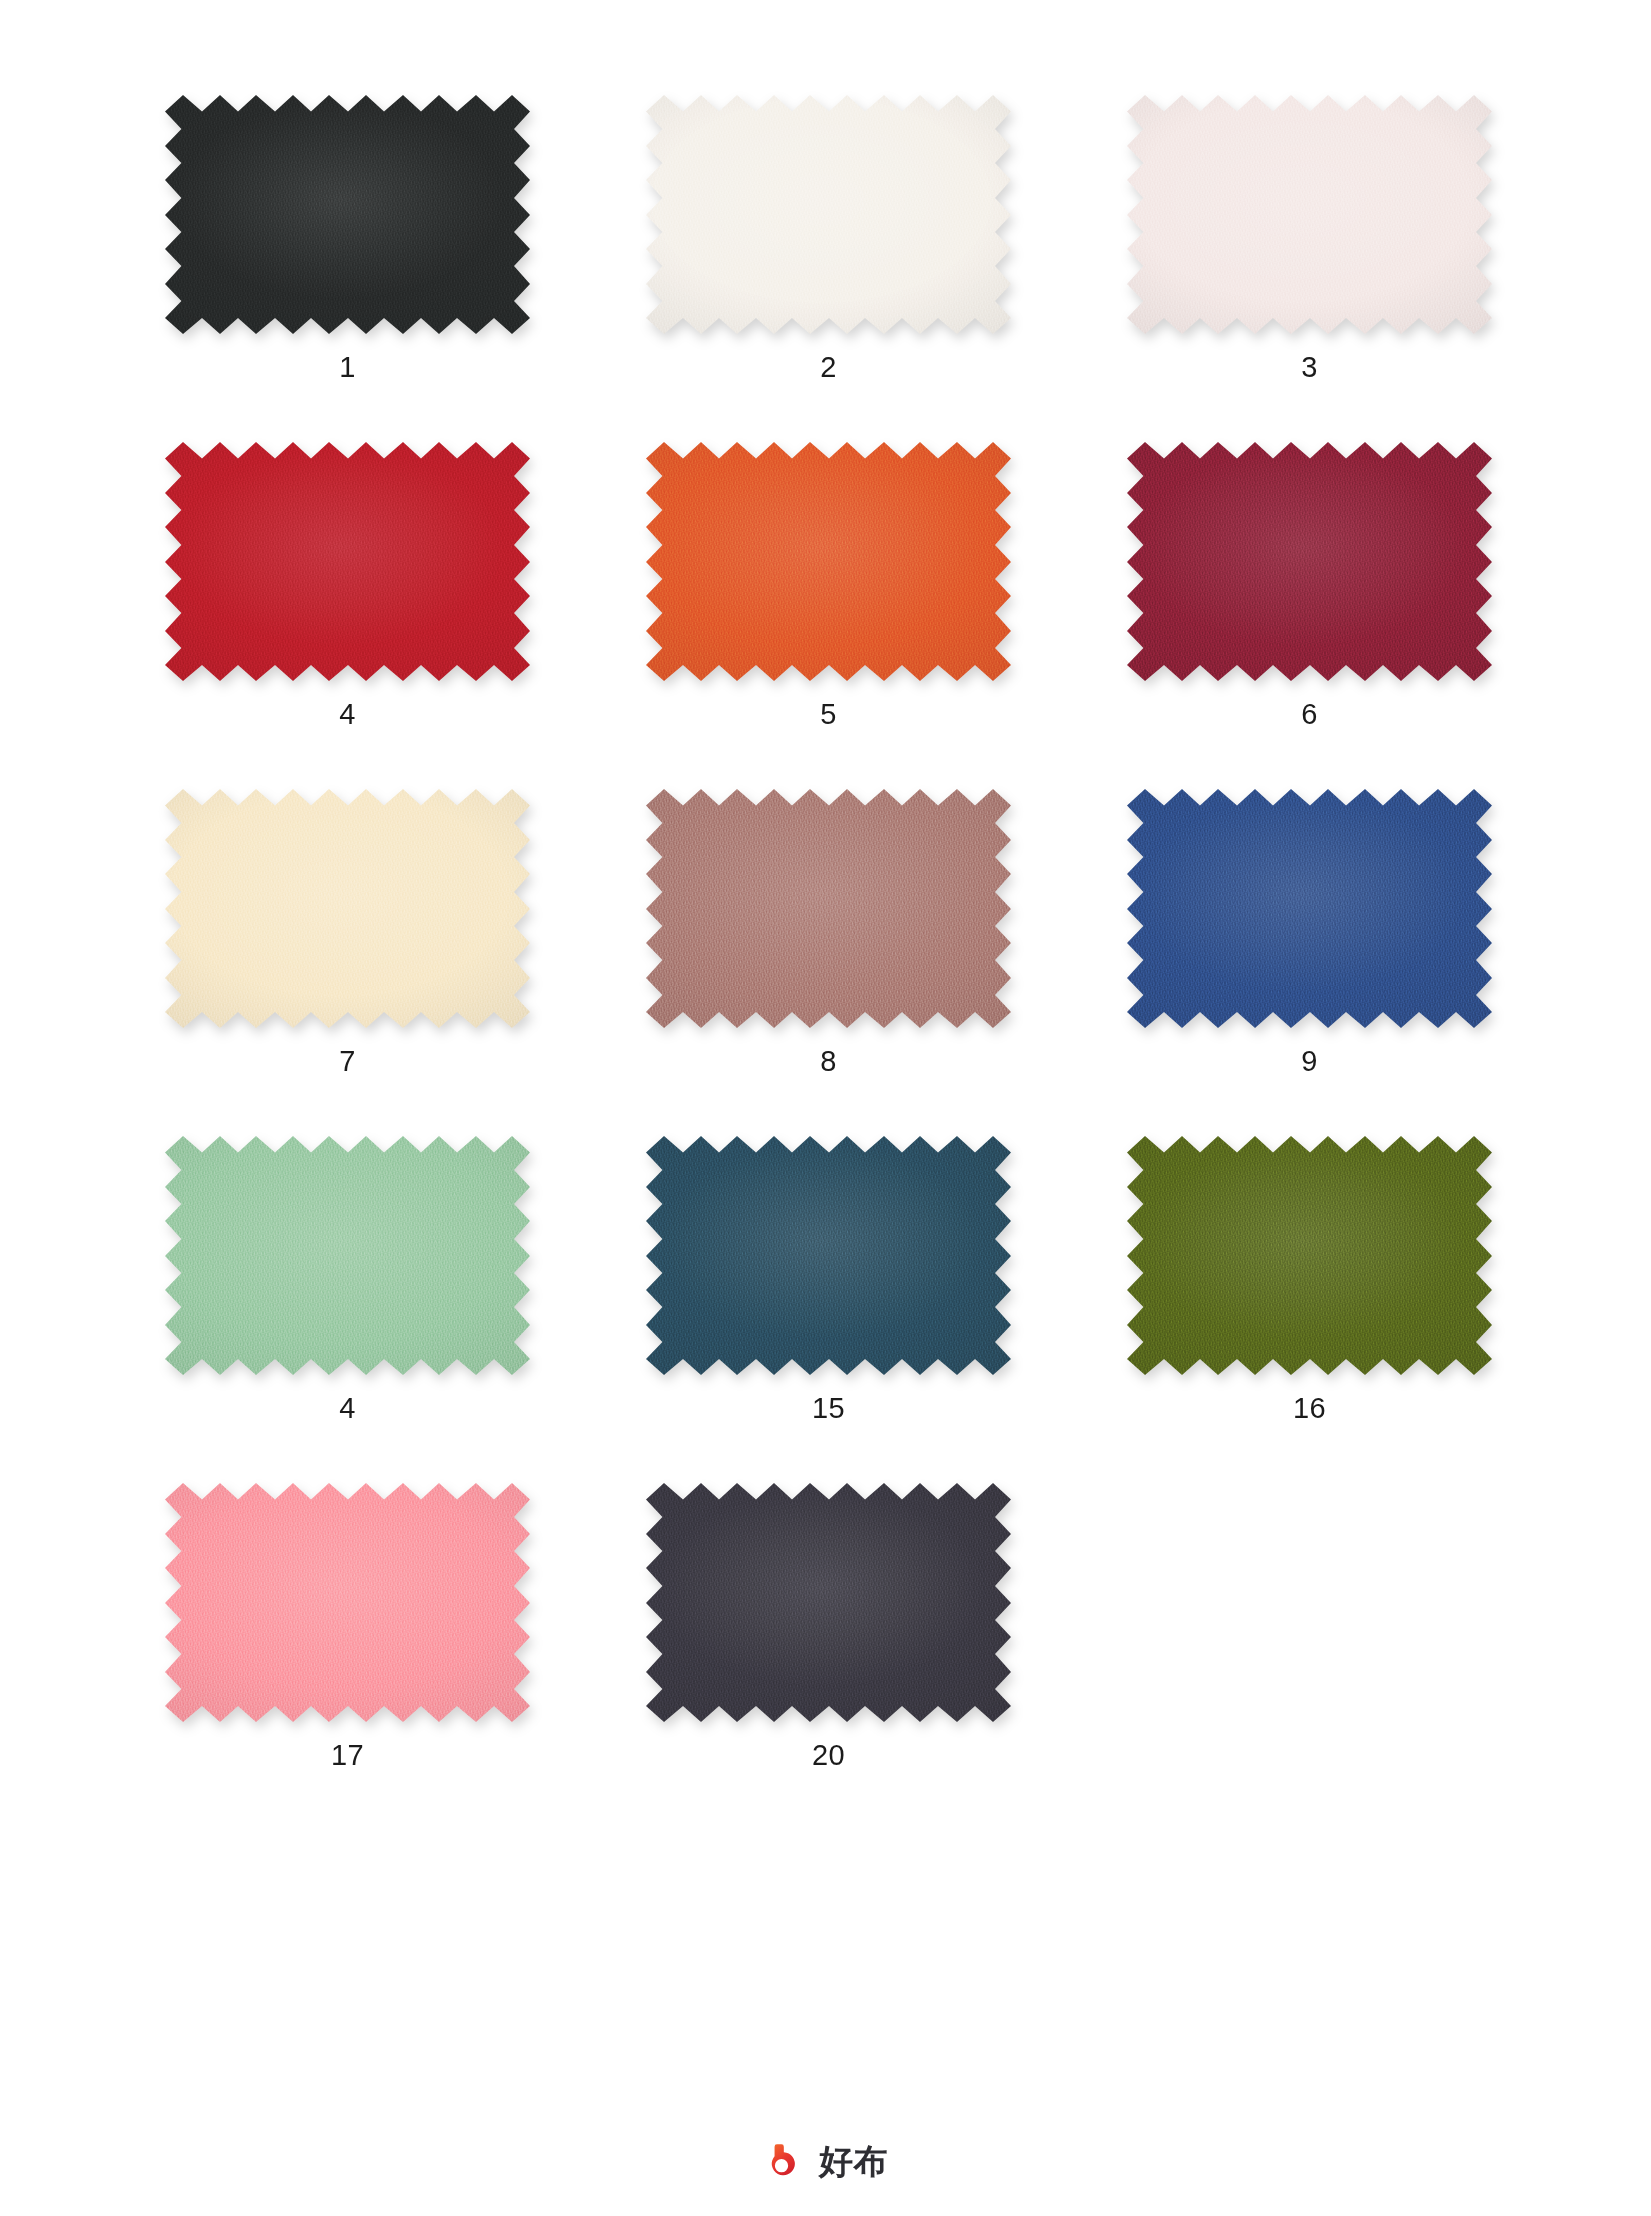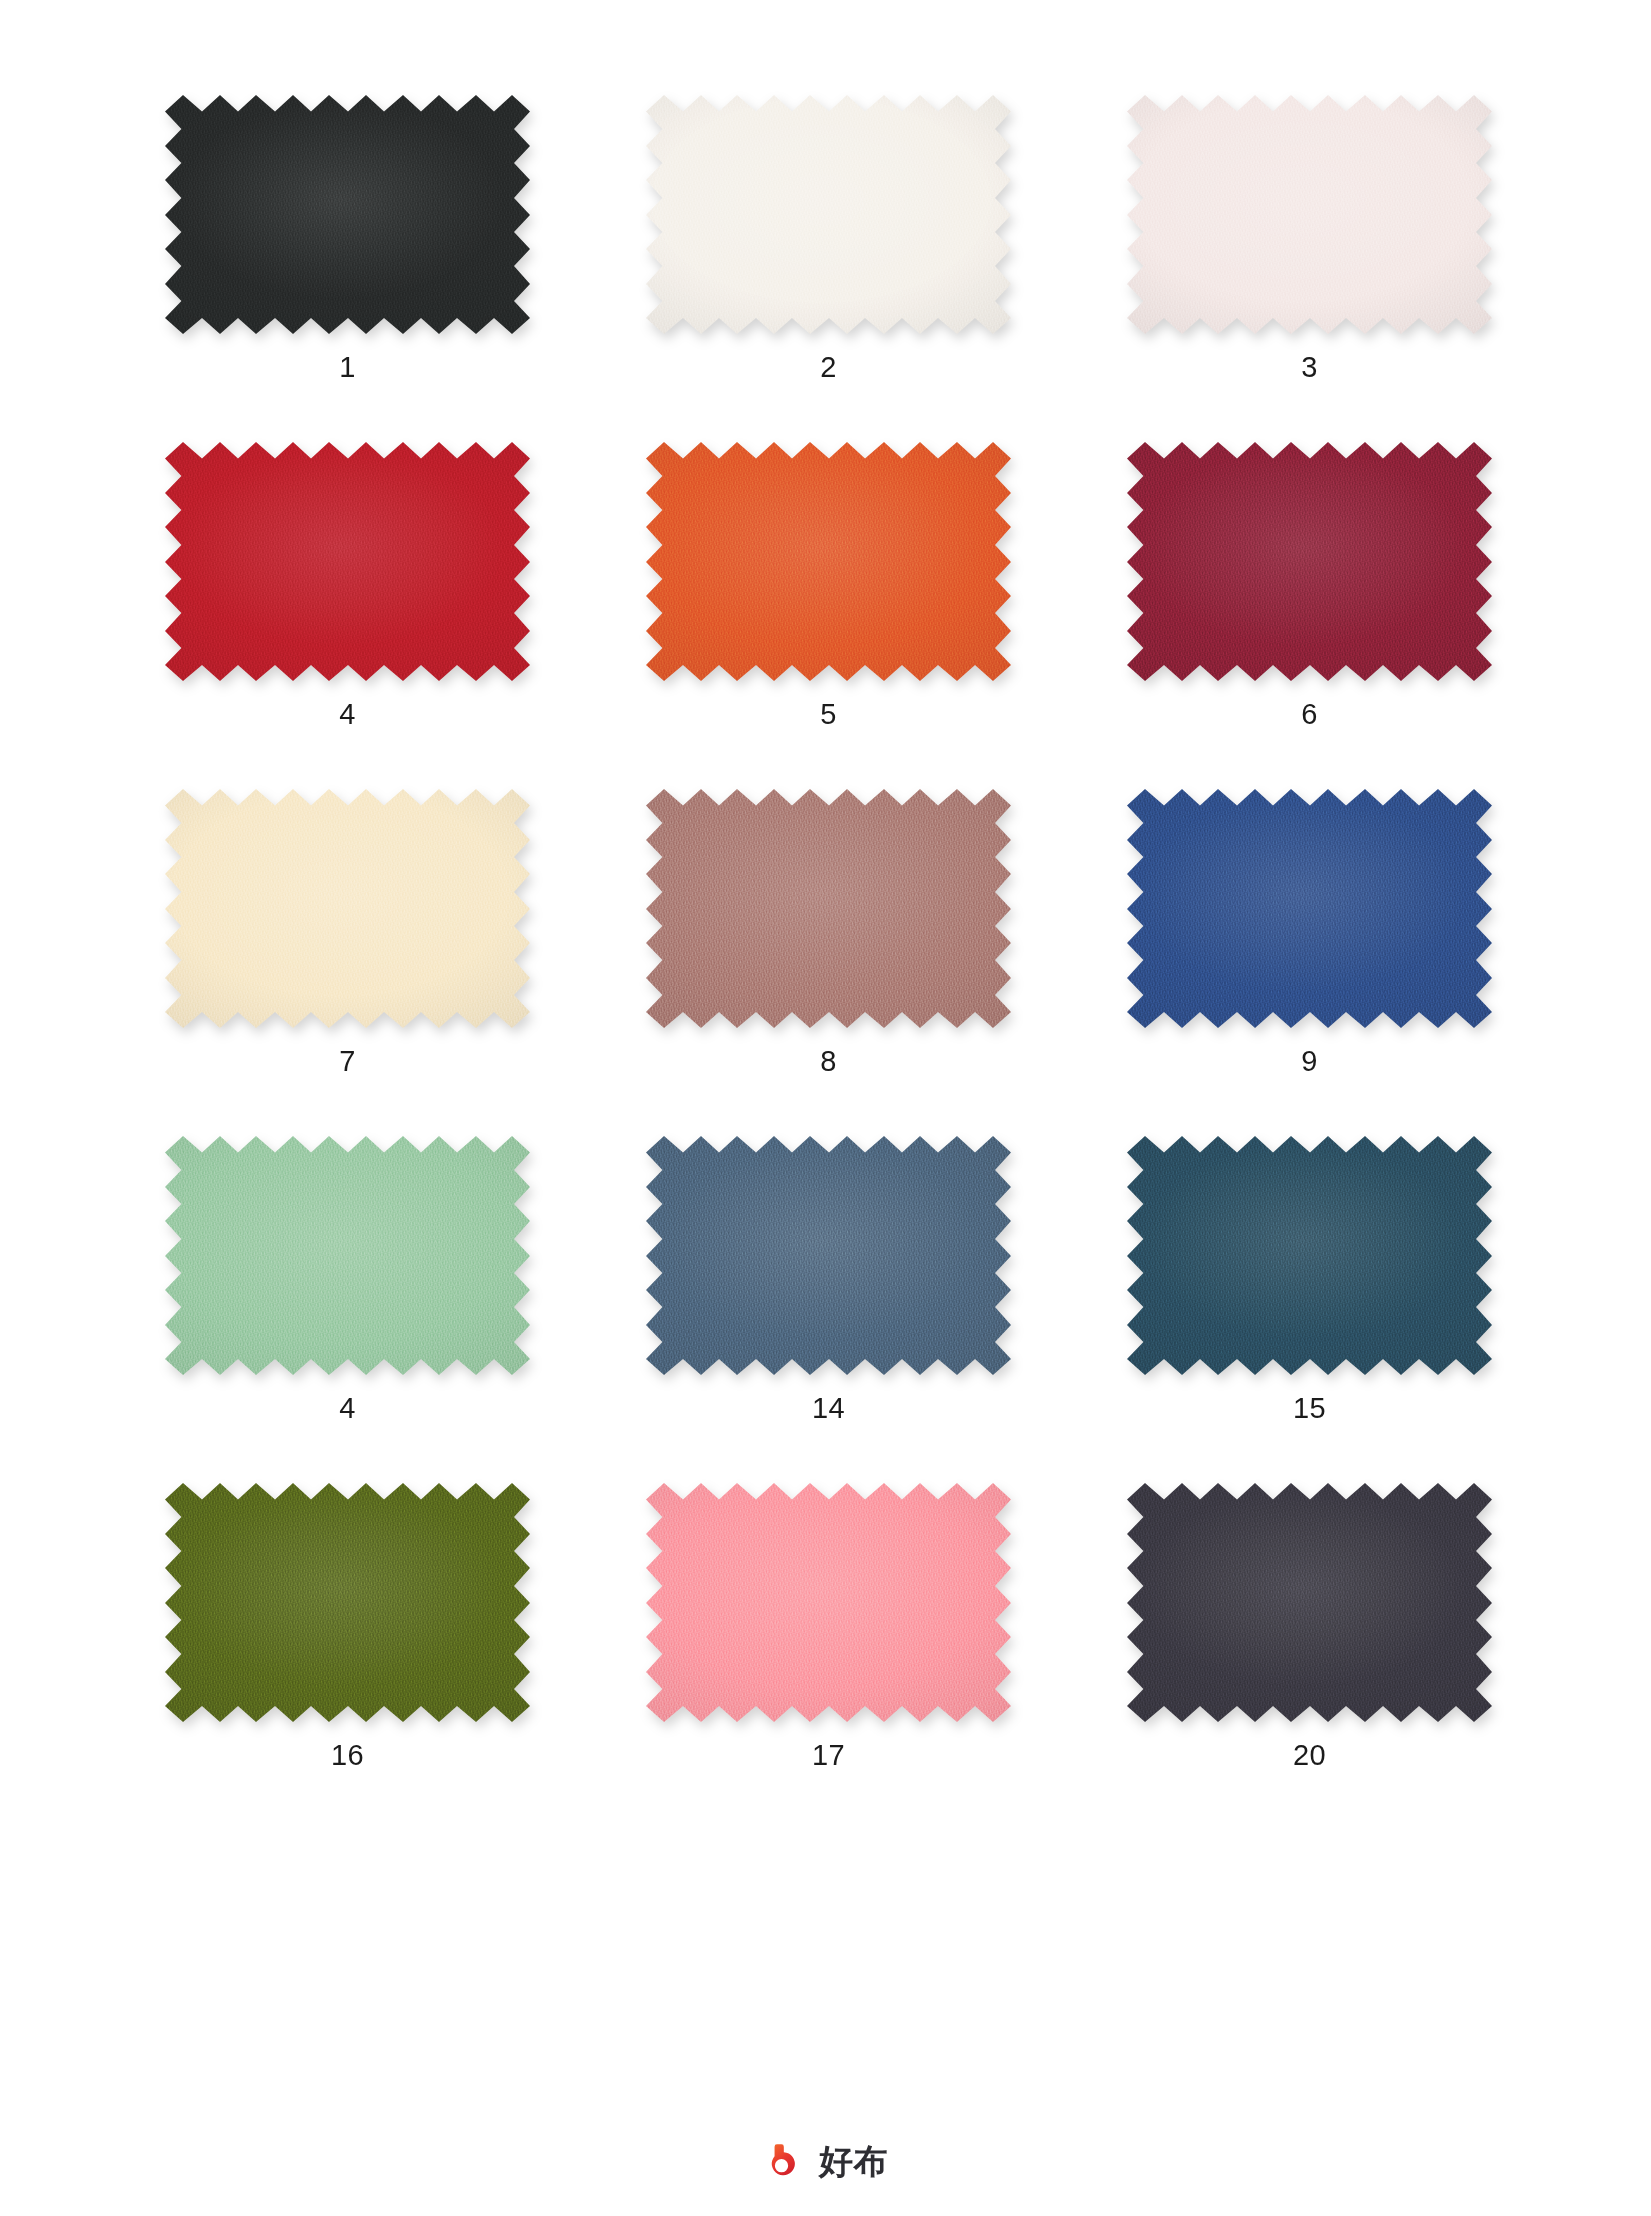--- a/index.html
+++ b/index.html
@@ -243,26 +243,20 @@
         <div class="swatch-label">9</div>
       </div>
       <div class="swatch-cell">
         <div class="swatch-wrap">
           <div class="swatch" style="background-color: rgb(156, 203, 166);"></div>
         </div>
         <div class="swatch-label">4</div>
       </div>
       <div class="swatch-cell">
         <div class="swatch-wrap">
-          <div class="swatch" style="background-color: rgb(79, 104, 128);"></div>
-        </div>
-        <div class="swatch-label">14</div>
-      </div>
-      <div class="swatch-cell">
-        <div class="swatch-wrap">
           <div class="swatch" style="background-color: rgb(44, 80, 99);"></div>
         </div>
         <div class="swatch-label">15</div>
       </div>
       <div class="swatch-cell">
         <div class="swatch-wrap">
           <div class="swatch" style="background-color: rgb(90, 107, 30);"></div>
         </div>
         <div class="swatch-label">16</div>
       </div>

